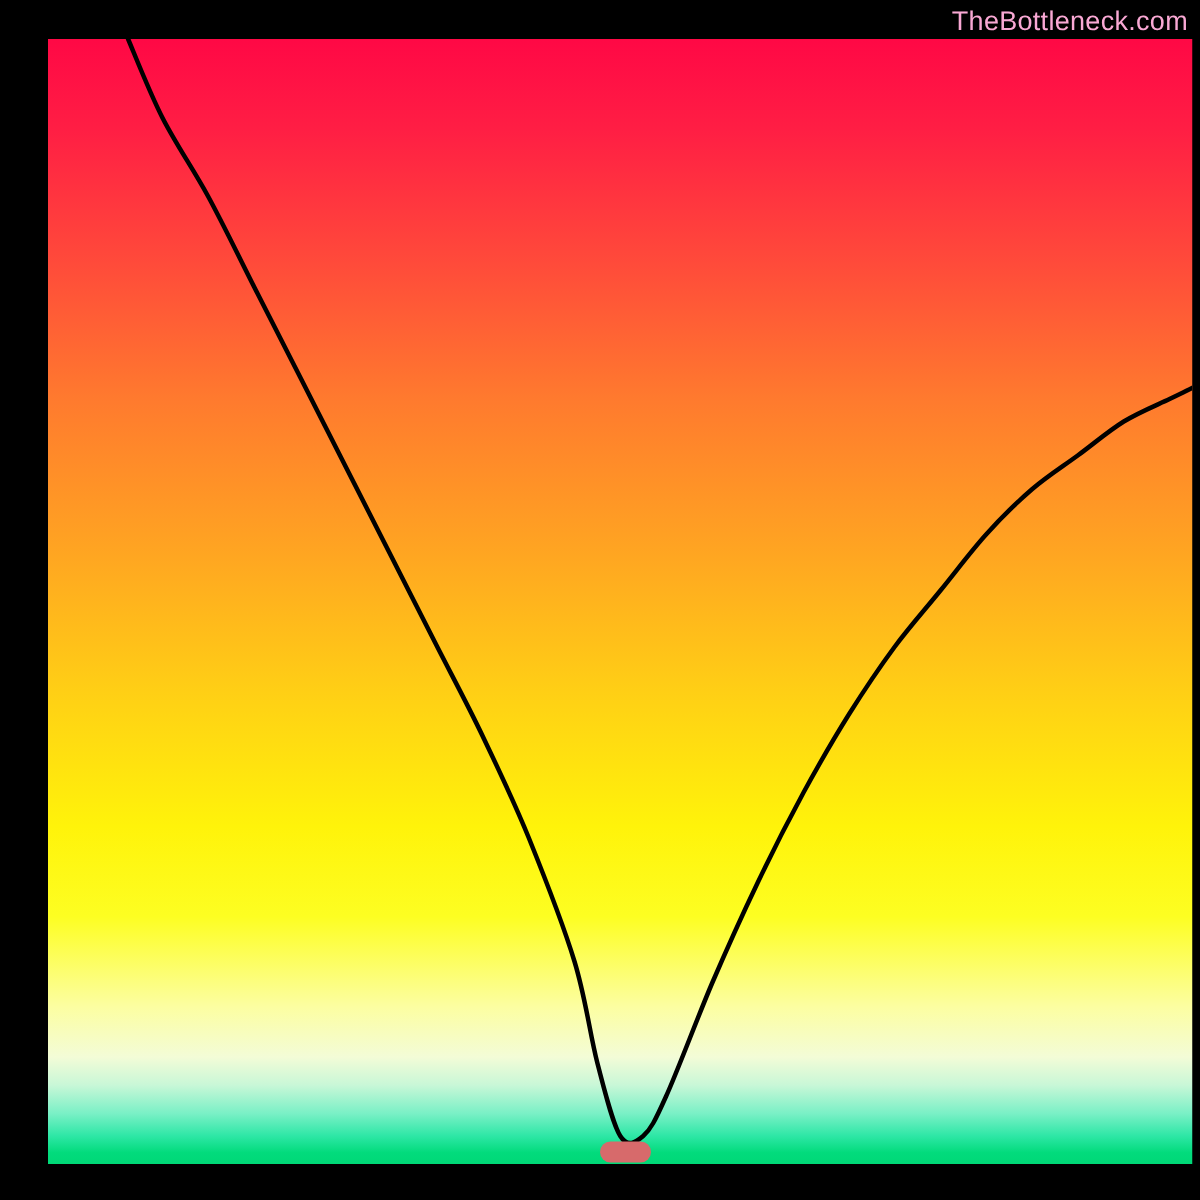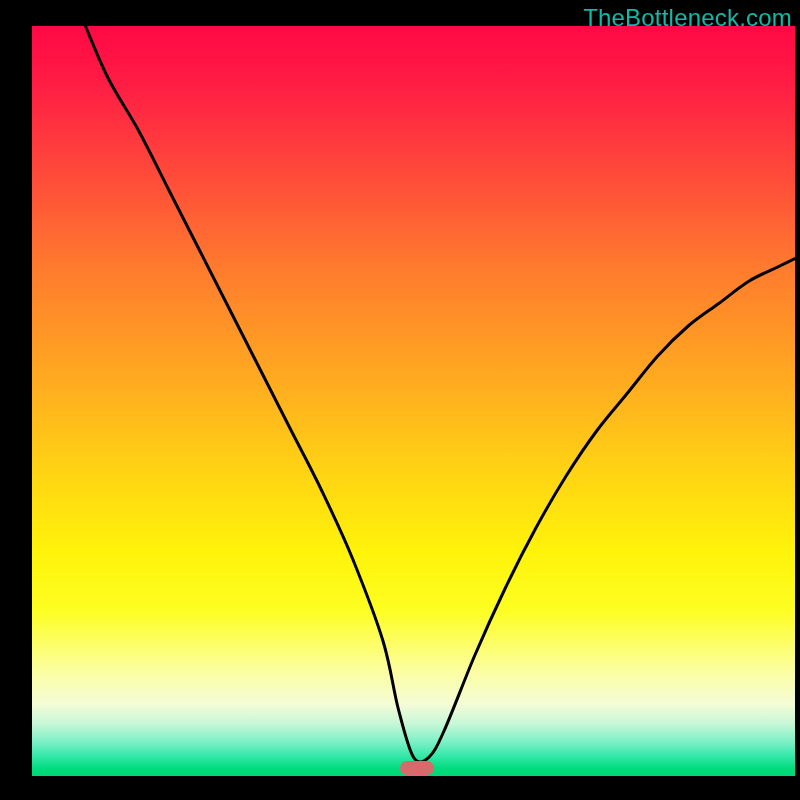--- a/index.html
+++ b/index.html
@@ -49,22 +49,22 @@
     );
   }
   .curve {
     position: absolute;
     inset: 0;
   }
   .watermark {
     position: absolute;
     top: 4px;
     right: 8px;
-    color: #14b8a6;
-    font-size: 24px;
+    color: #f9a8d4;
+    font-size: 18px;
     letter-spacing: 0.2px;
     font-weight: 500;
   }
   .indicator {
     position: absolute;
     width: 34px;
     height: 14px;
     border-radius: 7px;
     background: #d76a6b;
     bottom: 25px; 

